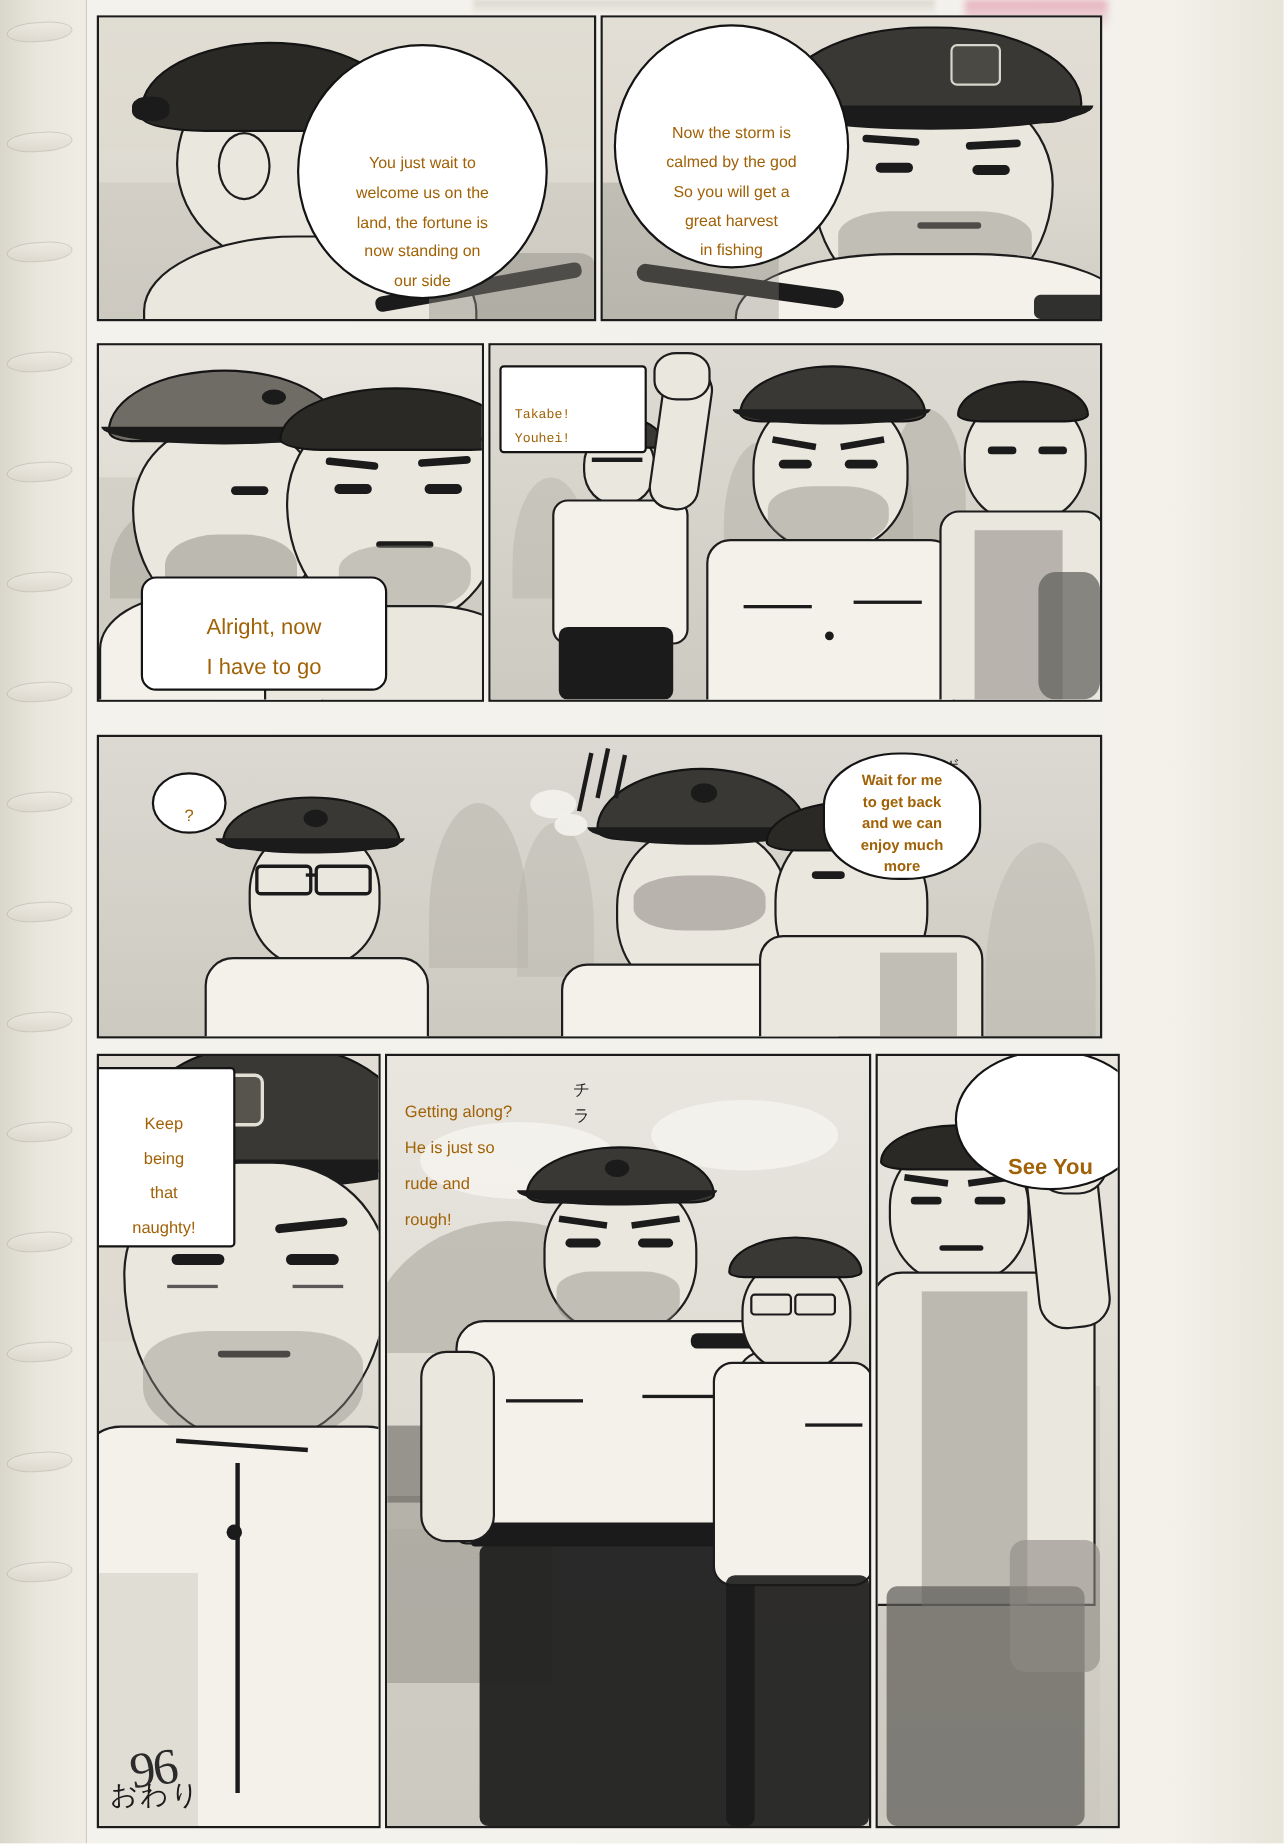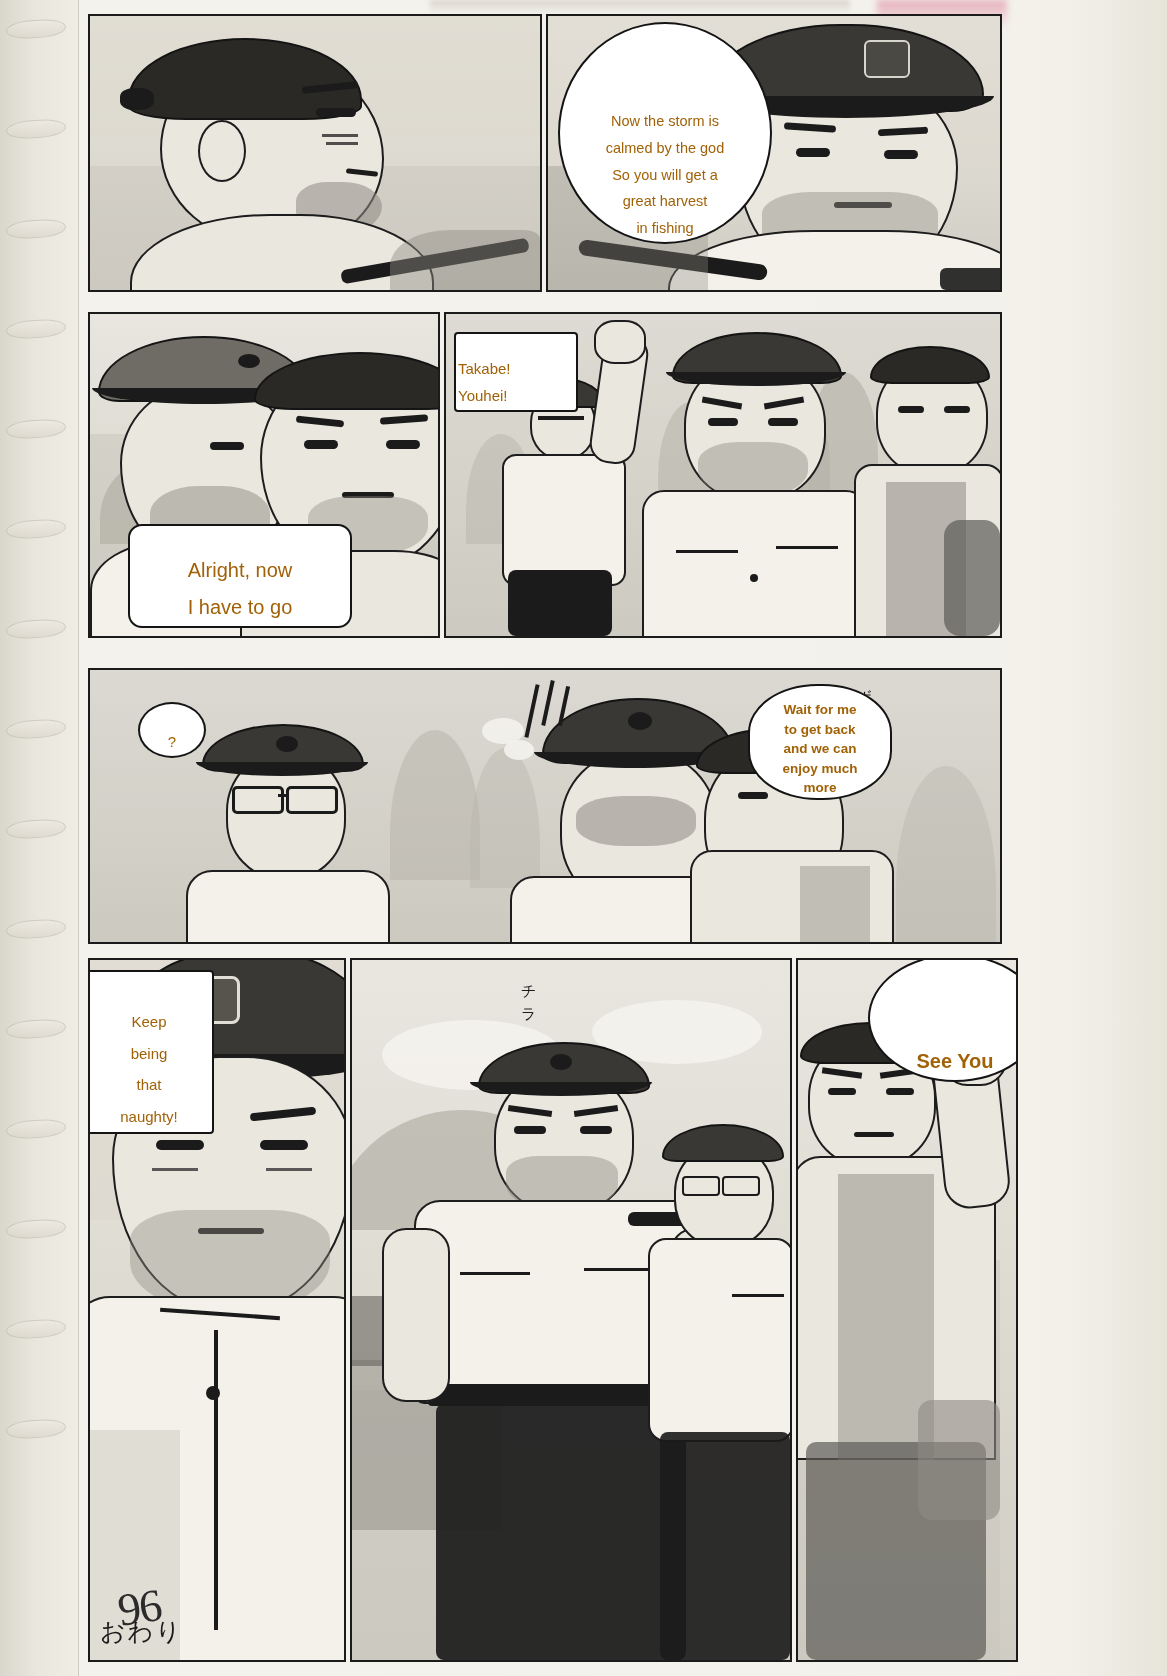--- a/index.html
+++ b/index.html
@@ -227,20 +227,27 @@
 
       <div class="ink" style="left:256px;top:154px;width:32px;height:5px;border-radius:3px;transform:rotate(6deg);"></div>
 
       <div class="tone dark" style="left:206px;top:166px;width:86px;height:54px;border-radius:40% 50% 60% 50%; opacity:.55;"></div>
 
       <div class="skin" style="left:40px; top:198px; width:300px; height:110px; border-radius:46% 44% 0 0 / 60% 60% 0 0;"></div>
       <div class="ink" style="left:250px;top:238px;width:190px;height:14px;transform:rotate(-10deg); border-radius:6px;"></div>
       <div class="tone dark" style="left:300px;top:214px;width:150px;height:90px; border-radius:40% 10% 0 0;opacity:.45;"></div>
     </div>
 
+    <div class="balloon" style="left:180px; top:24px; width:224px; height:228px; font-size:14.5px;">
+      <span>You just wait to</span>
+      <span>welcome us on the</span>
+      <span>land, the fortune is</span>
+      <span>now standing on</span>
+      <span>our side</span>
+    </div>
   </div>
 
   <div class="panel" style="left:546px; top:14px; width:452px; height:274px;">
     <div class="art">
       <div class="sky"></div>
       <div class="tone light" style="left:0;top:0;width:452px;height:150px;opacity:.6;"></div>
 
       <div class="skin" style="left:190px; top:58px; width:216px; height:200px; border-radius:48% 48% 42% 42% / 46% 46% 54% 54%;"></div>
 
       <div class="cap" style="left:160px; top:8px; width:272px; height:84px; border-radius:48% 48% 12% 12% / 80% 80% 20% 20%;"></div>
@@ -336,21 +343,21 @@
 
       <div class="skin" style="left:430px;top:46px;width:108px;height:112px;border-radius:46%;"></div>
       <div class="hairband" style="left:424px;top:32px;width:116px;height:34px;border-radius:55% 55% 20% 20%/90% 90% 20% 20%;"></div>
       <div class="ink" style="left:452px;top:92px;width:26px;height:7px;border-radius:4px;"></div>
       <div class="ink" style="left:498px;top:92px;width:26px;height:7px;border-radius:4px;"></div>
       <div class="skin" style="left:408px;top:150px;width:146px;height:172px;border-radius:18px 18px 0 0;"></div>
       <div class="tone dark" style="left:440px;top:168px;width:80px;height:154px;opacity:.55;"></div>
       <div class="tone darker" style="left:498px;top:206px;width:56px;height:116px;border-radius:16px;opacity:.7;"></div>
     </div>
 
-    <div class="balloon rect" style="left:8px; top:18px; width:118px; height:76px; font-size:15px; align-items:flex-start; padding-left:2px; border-radius:4px;">
+    <div class="balloon rect" style="left:8px; top:18px; width:118px; height:76px; font-size:12px; align-items:flex-start; padding-left:12px; border-radius:4px;font-family:Liberation Mono, monospace;">
       <span>Takabe!</span>
       <span>Youhei!</span>
     </div>
   </div>
 
   <div class="panel" style="left:88px; top:668px; width:910px; height:272px;">
     <div class="art">
       <div class="sky"></div>
       <div class="tone" style="left:0;top:0;width:910px;height:272px;opacity:.4;"></div>
       <div class="crowd" style="left:300px;top:60px;width:90px;height:150px;opacity:.55;"></div>
@@ -468,20 +475,26 @@
 
       <div class="skin" style="left:322px;top:184px;width:96px;height:100px;border-radius:46%;"></div>
       <div class="cap" style="left:310px;top:164px;width:118px;height:34px;border-radius:50% 50% 12% 12%/85% 85% 15% 15%;"></div>
       <div style="position:absolute;left:330px;top:216px;width:34px;height:16px;border:2px solid #1b1b1b;border-radius:4px;"></div>
       <div style="position:absolute;left:370px;top:216px;width:34px;height:16px;border:2px solid #1b1b1b;border-radius:4px;"></div>
       <div class="shirt" style="left:296px;top:278px;width:142px;height:200px;border-radius:18px;"></div>
       <div class="ink" style="left:380px;top:334px;width:52px;height:3px;"></div>
       <div class="ink" style="left:308px;top:472px;width:130px;height:228px;border-radius:8px;opacity:.9;"></div>
     </div>
 
+    <div class="balloon rect" style="left:6px; top:6px; width:170px; height:160px; font-size:15px; align-items:flex-start; padding-left:10px; border-radius:4px; line-height:2.2; border:none; background:transparent;">
+      <span>Getting along?</span>
+      <span>He is just so</span>
+      <span>rude and</span>
+      <span>rough!</span>
+    </div>
 
     <div class="sfx" style="left:168px; top:14px;">
       <span>チ</span>
       <span>ラ</span>
     </div>
 
   </div>
 
   <div class="panel" style="left:796px; top:958px; width:202px; height:700px;padding-left:16px;">
     <div class="art">

